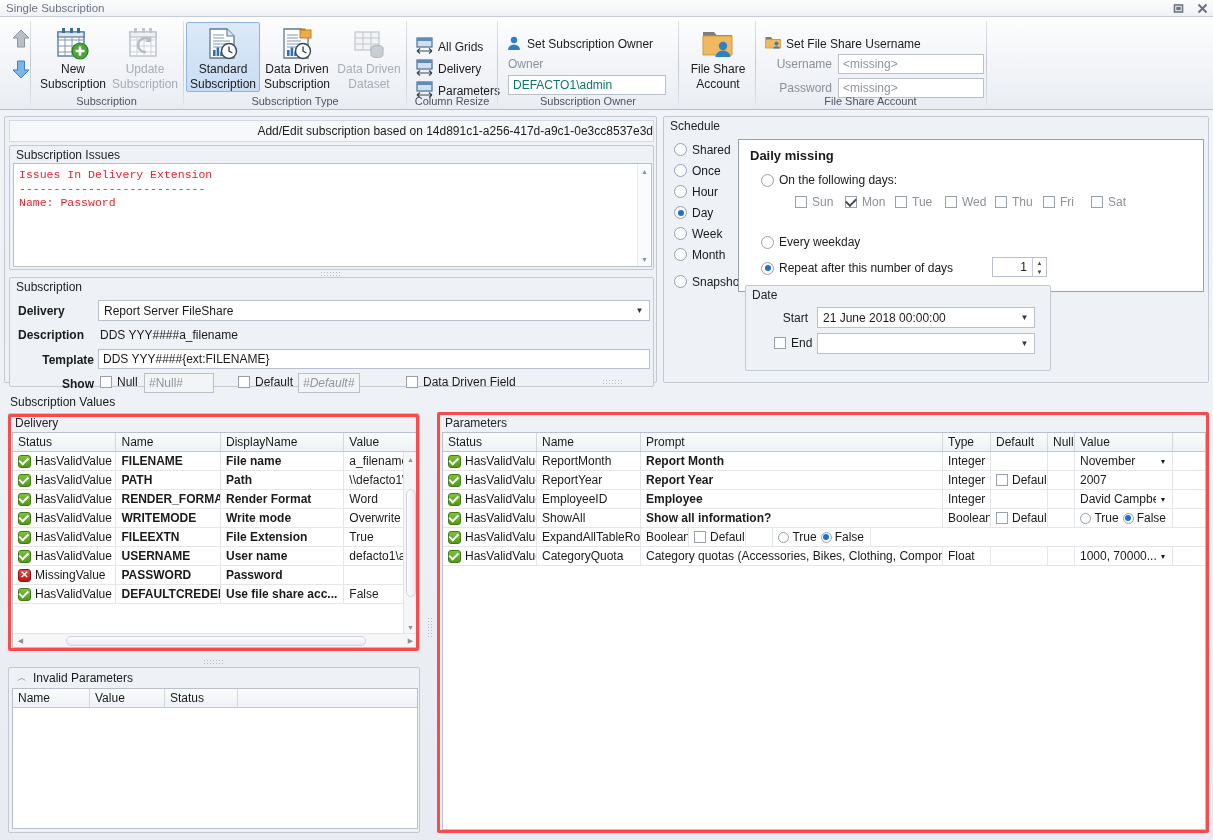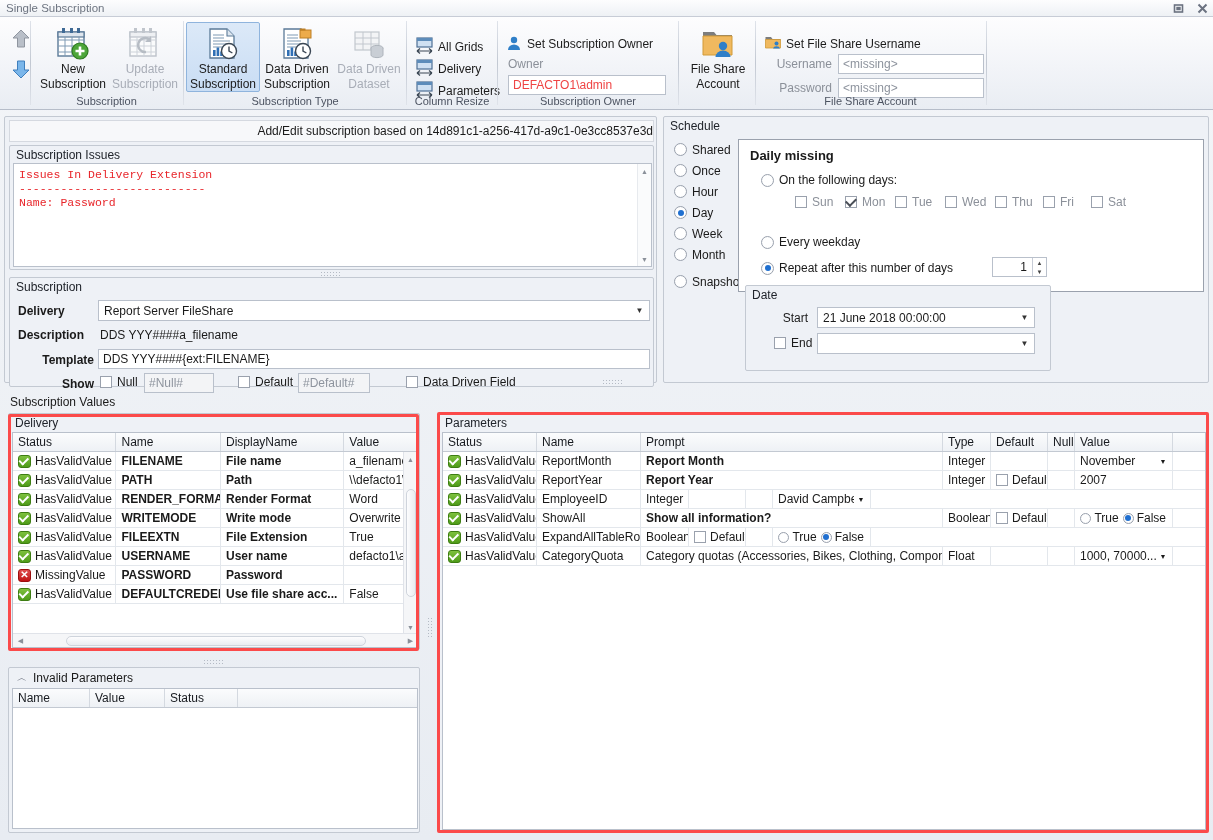--- a/index.html
+++ b/index.html
@@ -65,21 +65,21 @@
   
   .smallrow { display: flex; align-items: center; gap: 5px; height: 22px; }
   .smallrow .t { font-size: 12px; color: #1b1b1b; }
 
   .fieldlabel { color: #8b9099; font-size: 12px; }
   .inp {
     border: 1px solid #b9c0cb; background: #ffffff; height: 20px; font-size: 12px;
     padding: 0 4px; color: #8e949e; display: flex; align-items: center;
     font-family: "Liberation Sans", sans-serif;
   }
-  .inp.filled { color: #ef4444; }
+  .inp.filled { color: #0f766e; }
 
   
   .group {
     position: absolute; border: 1px solid #c3c9d2; background: #eef1f6; border-radius: 2px;
   }
   .group > .caption {
     position: absolute; left: 6px; top: 2px; font-size: 12px; color: #20242b;
   }
   .white { background: #ffffff; border: 1px solid #b9c0cb; }
 
@@ -432,21 +432,21 @@
         <span class="cbx"></span>
         <span>Null</span>
       </div>
       <div class="inp" style="position:absolute; left:134px; top:95px; width:70px; background:#f3f4f6;">
         <span>#Null#</span>
       </div>
       <div class="chkrow" style="position:absolute; left:228px; top:97px;">
         <span class="cbx"></span>
         <span>Default</span>
       </div>
-      <div class="inp" style="position:absolute; left:288px; top:95px; width:72px; background:#f3f4f6;">
+      <div class="inp" style="position:absolute; left:288px; top:95px; width:62px; background:#f3f4f6;font-style:italic;">
         <span>#Default#</span>
       </div>
       <div class="chkrow" style="position:absolute; left:396px; top:97px;">
         <span class="cbx"></span>
         <span>Data Driven Field</span>
       </div>
     </div>
     <div class="grip" style="left:597px; top:262px;"></div>
   </div>
 
@@ -705,20 +705,21 @@
             <div class="gc" style="width: 27px;"></div>
             <div class="gc" style="width: 98px; padding: 0px 2px 0px 5px;">2007</div>
             <div class="gc" style="width: 32px; border-right: none;"></div>
           </div>
           <div class="grow">
             <div class="gc" style="width: 94px;">
               <span class="okicon"></span>
               <span>HasValidValue</span>
             </div>
             <div class="gc" style="width: 104px;">EmployeeID</div>
+            <div class="gc bold" style="width: 302px;">Employee</div>
             <div class="gc" style="width: 48px;">Integer</div>
             <div class="gc" style="width: 57px;"></div>
             <div class="gc" style="width: 27px;"></div>
             <div class="gc" style="width: 98px; padding: 0px 2px 0px 5px;">
               <span style="flex: 1 1 0%; overflow: hidden; white-space: nowrap;">David Campbell</span>
               <span style="font-size: 7px; width: 14px; text-align: center;">▼</span>
             </div>
             <div class="gc" style="width: 32px; border-right: none;"></div>
           </div>
           <div class="grow">

